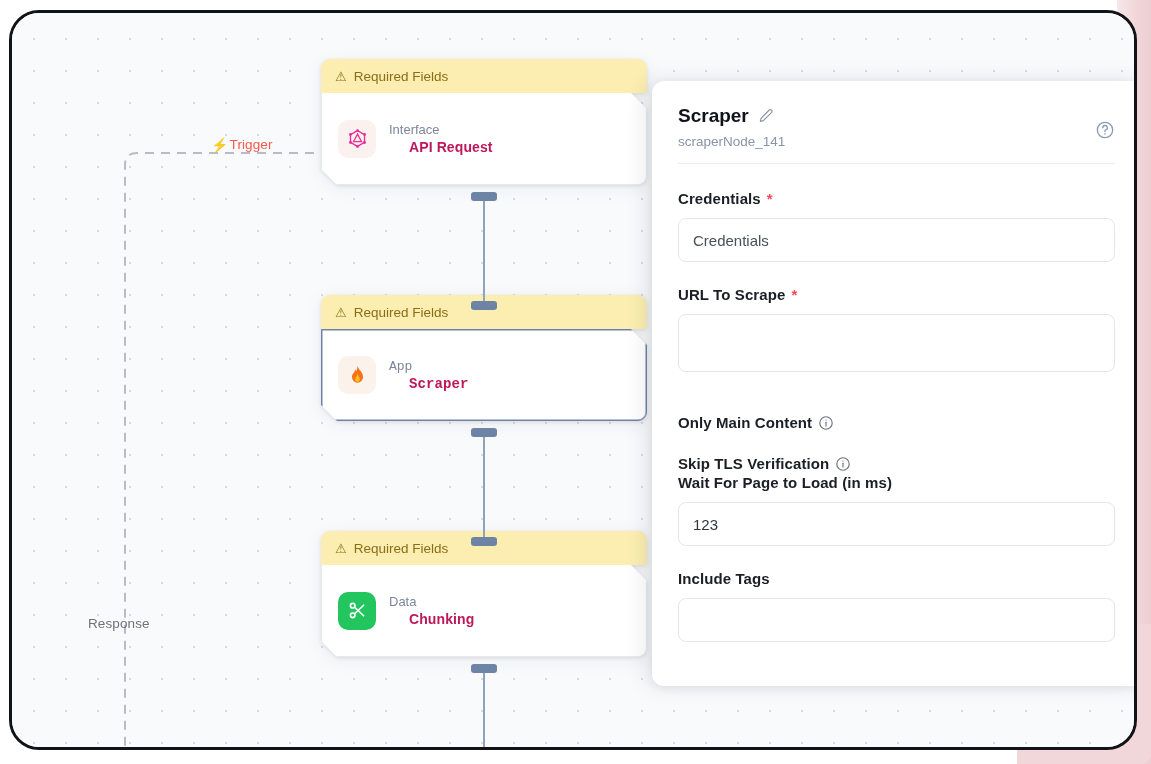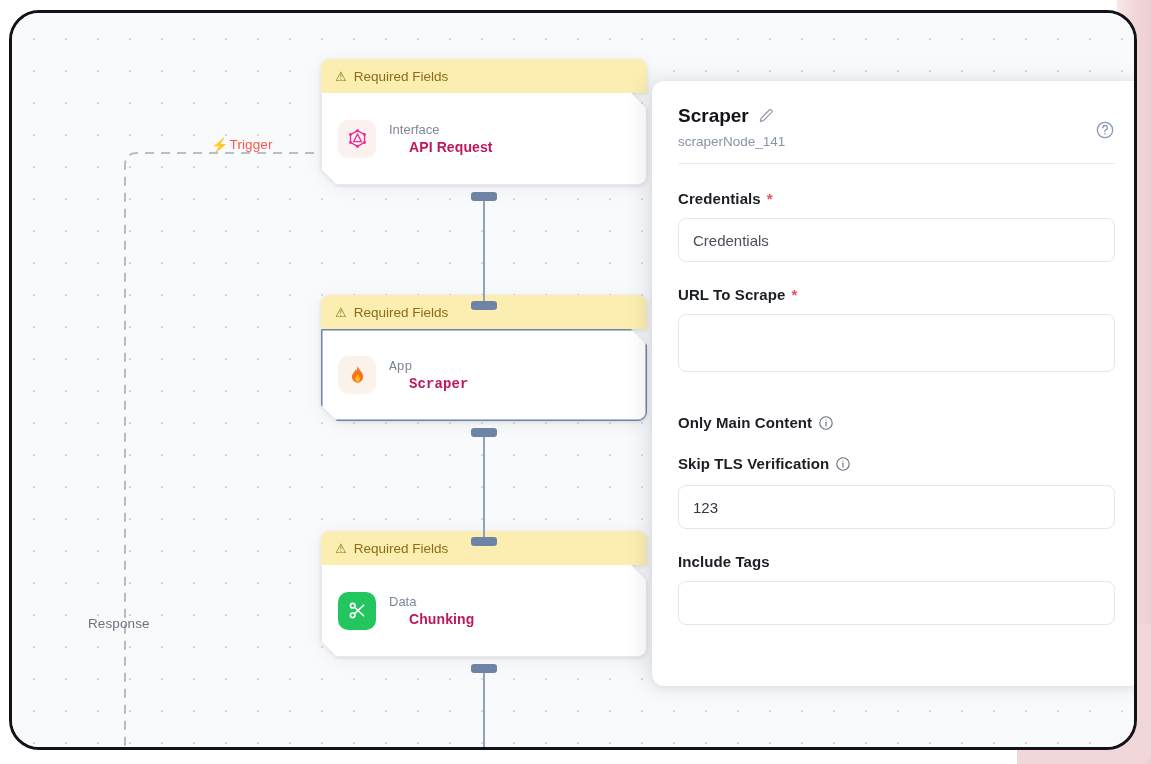--- a/index.html
+++ b/index.html
@@ -370,20 +370,23 @@
               <circle cx="12" cy="7.6" r="1" fill="#6b7280" stroke="none"></circle>
             </svg>
           </span>
         </div>
       </div>
 
 
       <div class="row-xs" style="height:2px;"></div>
 
       <div class="field">
+        <div class="field-label">
+          <span>Wait For Page to Load (in ms)</span>
+        </div>
         <div class="input">123</div>
       </div>
 
       <div class="row-gap"></div>
 
       <div class="field">
         <div class="field-label">
           <span>Include Tags</span>
         </div>
         <div class="input"></div>

